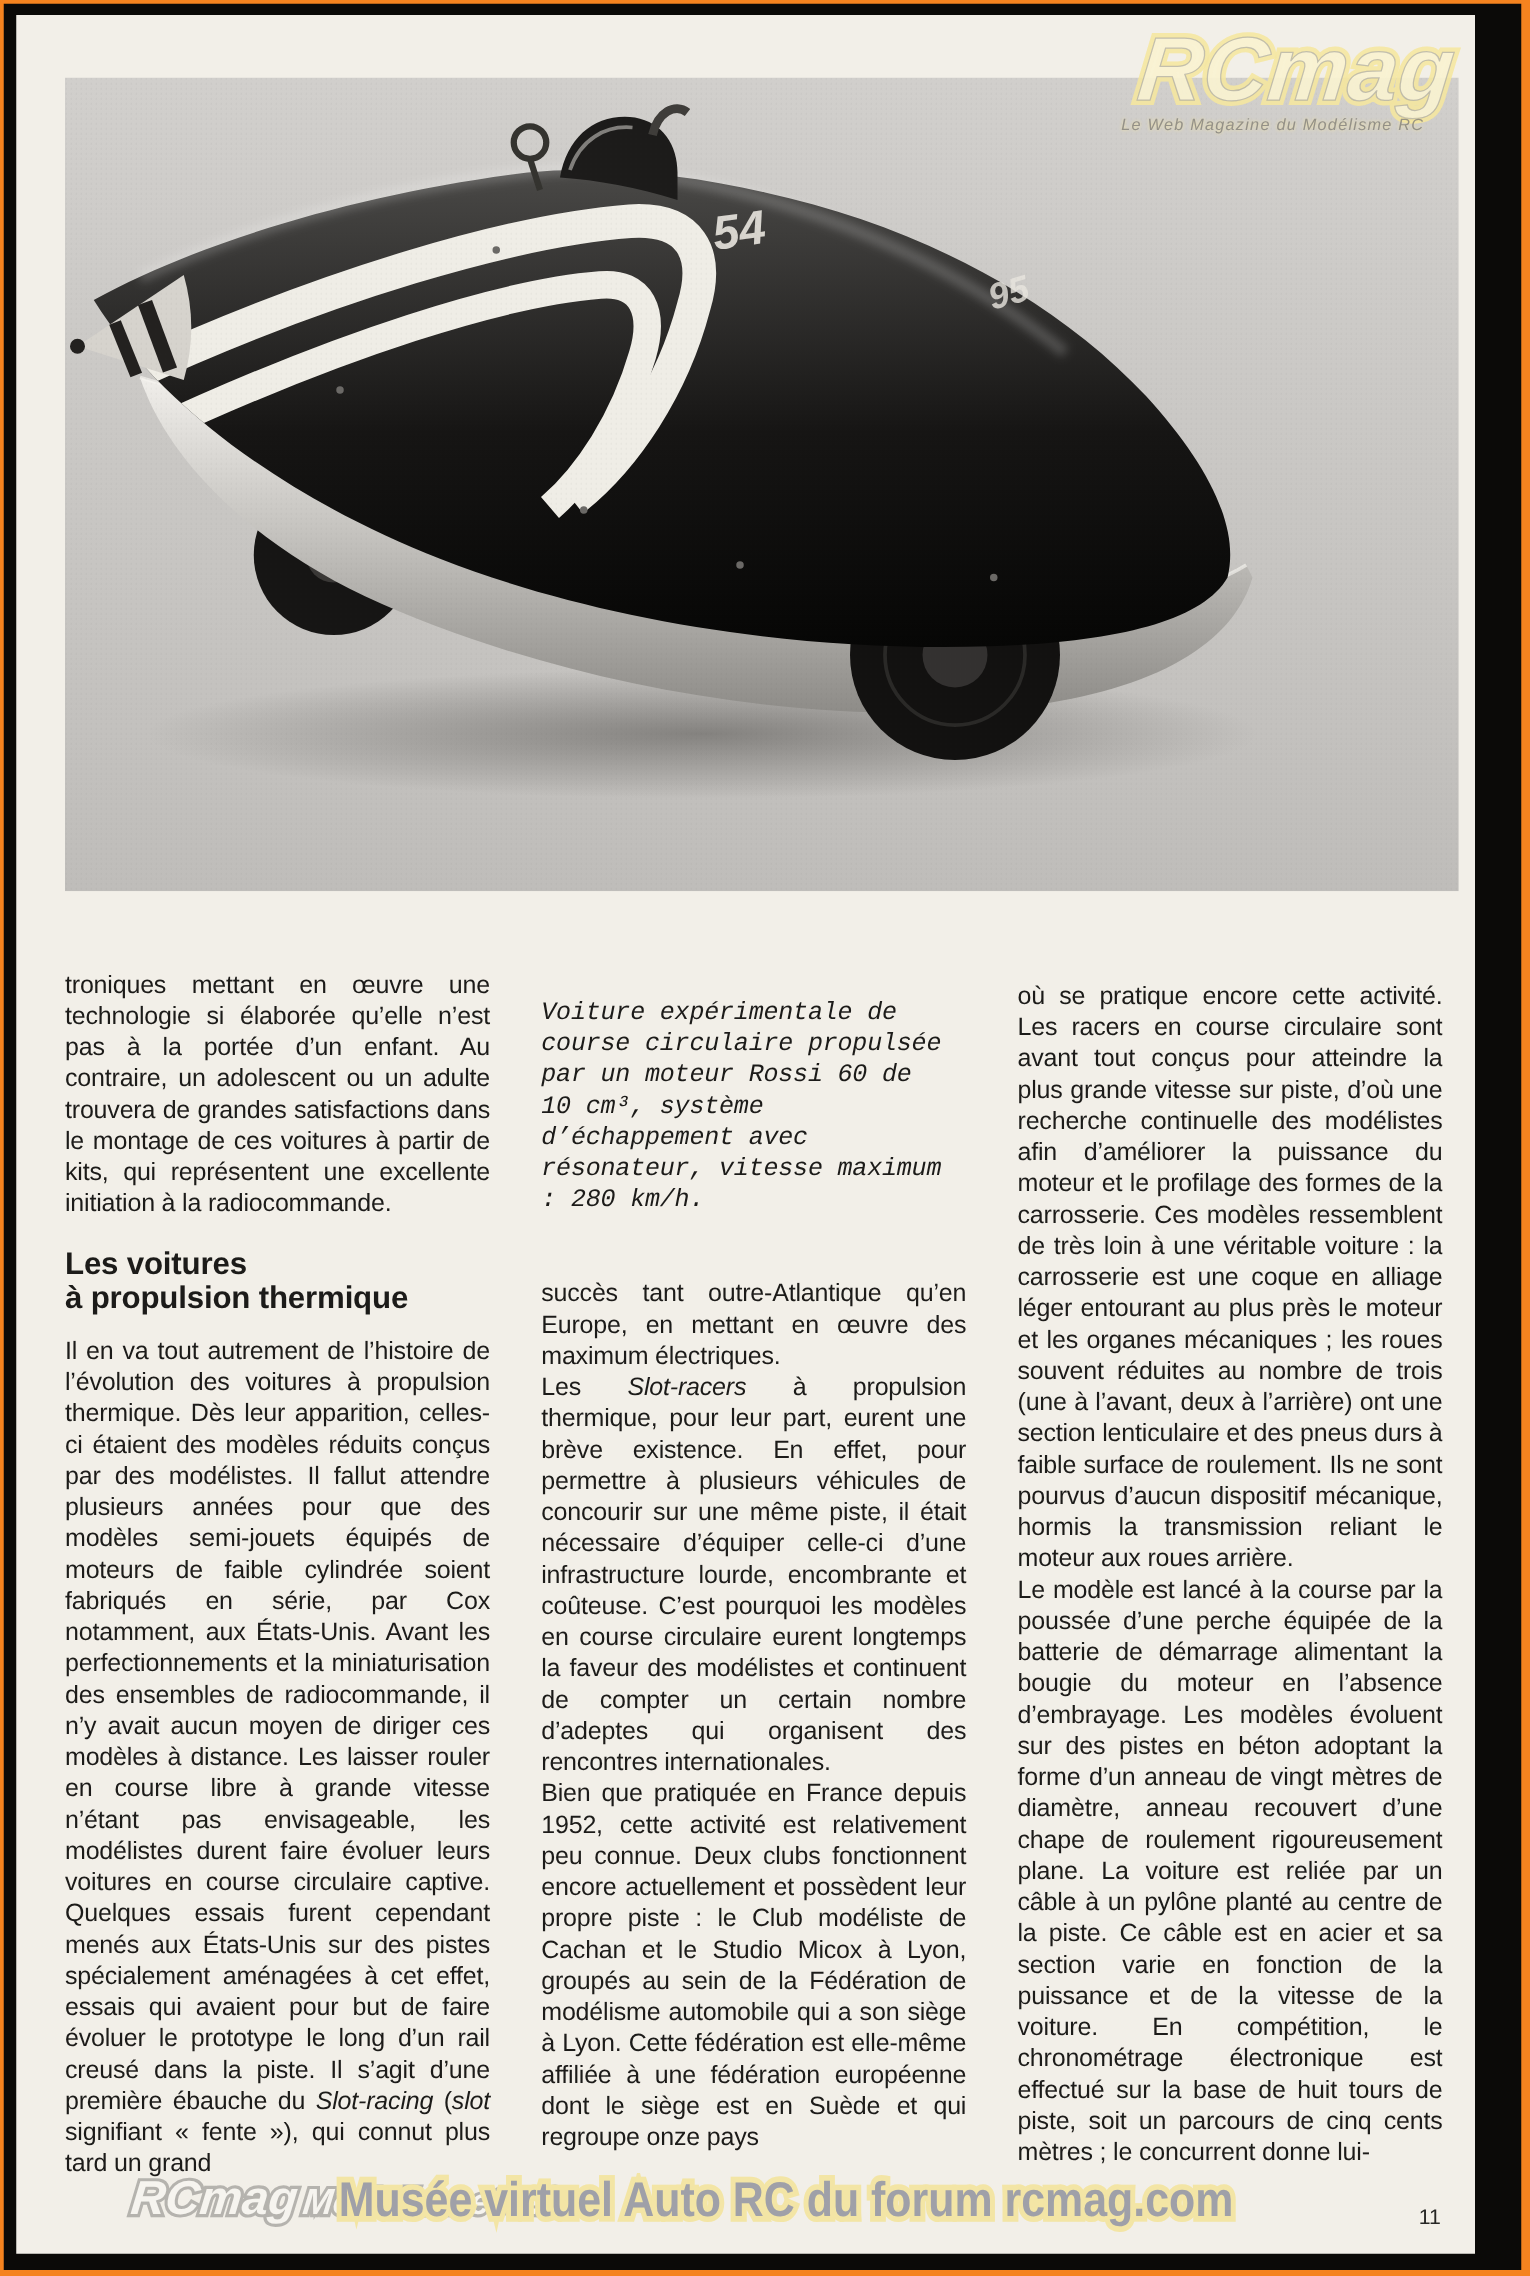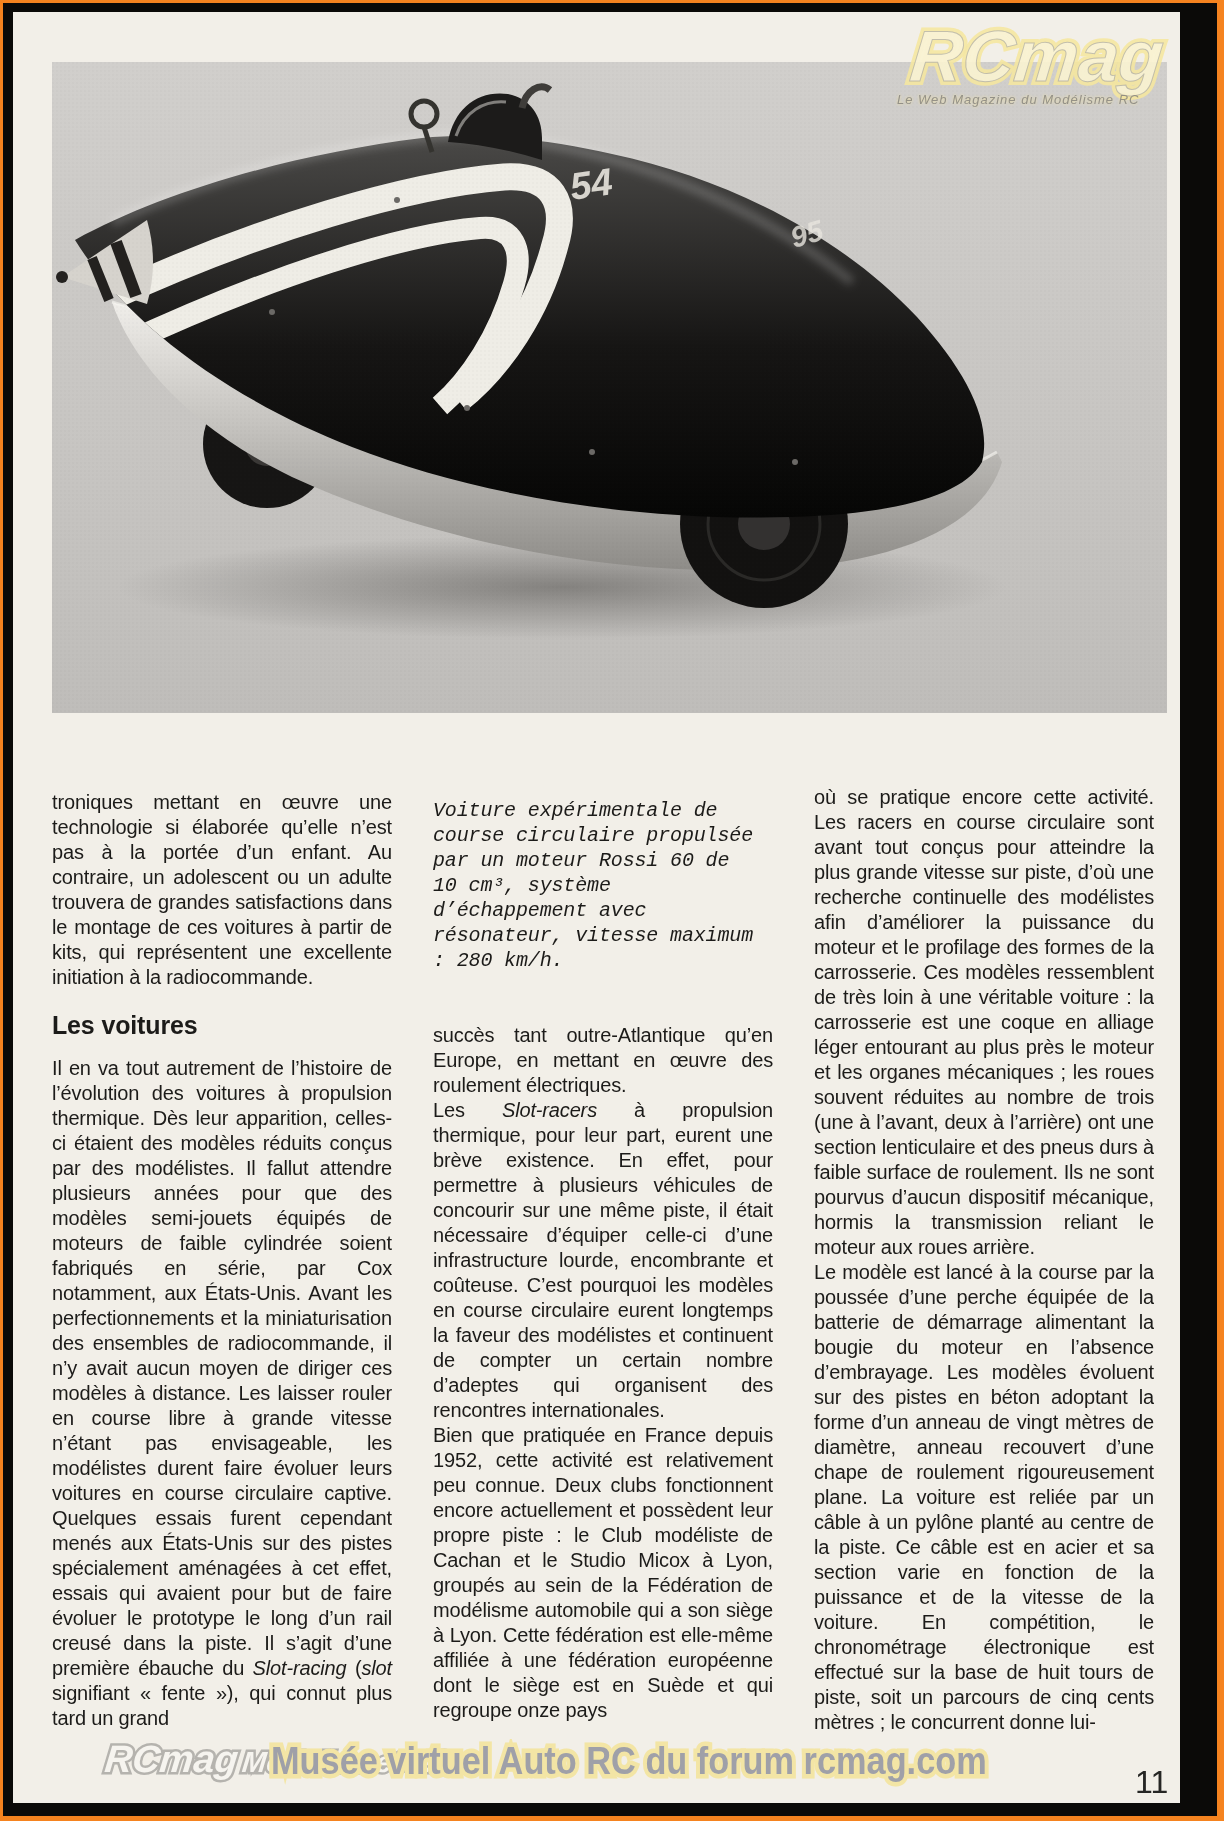--- a/index.html
+++ b/index.html
@@ -57,21 +57,21 @@
   .wm-corner .front{color:#f6f4ef;}
 
   .wm-banner{
     position:absolute;left:258px;top:1727px;z-index:6;
     font-weight:bold;font-size:39px;line-height:44px;
     transform:scaleX(.88);transform-origin:left center;
   }
   .wm-banner .back{-webkit-text-stroke:9px #f3e5a5;color:#f3e5a5;}
   .wm-banner .front{color:#9fa0a8;}
 
-  .page-num{position:absolute;left:1122px;top:1752px;font-size:32px;color:#262624;z-index:7;}
+  .page-num{position:absolute;left:1122px;top:1752px;font-size:17px;color:#262624;z-index:7;}
 </style>
 </head>
 <body>
 
 <div class="black-frame"></div>
 <div class="page">
 
   <div class="photo">
     <svg width="1115" height="651" viewBox="0 0 1115 651" xmlns="http://www.w3.org/2000/svg">
       <title>Voiture expérimentale de course circulaire : racer captif noir profilé, bandes blanches, coque inférieure en alliage poli, vue de profil sur fond gris de studio</title>
@@ -162,29 +162,30 @@
       <rect x="0" y="0" width="1115" height="651" fill="url(#dots)"></rect>
     </svg>
   </div>
 
   <div class="textgrid">
 
     <div class="col">
       <p>troniques mettant en œuvre une technologie si élaborée qu’elle n’est pas à la portée d’un enfant. Au contraire, un adolescent ou un adulte trouvera de grandes satisfactions dans le montage de ces voitures à partir de kits, qui représentent une excellente initiation à la radiocommande.</p>
       <div class="heading">
         <div>Les voitures</div>
+        <div>à propulsion thermique</div>
       </div>
       <p class="para2"><span>Il en va tout autrement de l’histoire de l’évolution des voitures à propulsion thermique. Dès leur apparition, celles-ci étaient des modèles réduits conçus par des modélistes. Il fallut attendre plusieurs années pour que des modèles semi-jouets équipés de moteurs de faible cylindrée soient fabriqués en série, par Cox notamment, aux États-Unis. Avant les perfectionnements et la miniaturisation des ensembles de radiocommande, il n’y avait aucun moyen de diriger ces modèles à distance. Les laisser rouler en course libre à grande vitesse n’étant pas envisageable, les modélistes durent faire évoluer leurs voitures en course circulaire captive. Quelques essais furent cependant menés aux États-Unis sur des pistes spécialement aménagées à cet effet, essais qui avaient pour but de faire évoluer le prototype le long d’un rail creusé dans la piste. Il s’agit d’une première ébauche du </span><span class="it">Slot-racing</span><span> (</span><span class="it">slot</span><span> signifiant « fente »), qui connut plus tard un grand</span></p>
     </div>
 
     <div class="col">
       <div class="caption">
         <p>Voiture expérimentale de course circulaire propulsée par un moteur Rossi 60 de 10 cm³, système d’échappement avec résonateur, vitesse maximum : 280 km/h.</p>
       </div>
-      <p class="col2-body">succès tant outre-Atlantique qu’en Europe, en mettant en œuvre des roulement électriques.</p>
+      <p class="col2-body">succès tant outre-Atlantique qu’en Europe, en mettant en œuvre des maximum électriques.</p>
       <p><span>Les </span><span class="it">Slot-racers</span><span> à propulsion thermique, pour leur part, eurent une brève existence. En effet, pour permettre à plusieurs véhicules de concourir sur une même piste, il était nécessaire d’équiper celle-ci d’une infrastructure lourde, encombrante et coûteuse. C’est pourquoi les modèles en course circulaire eurent longtemps la faveur des modélistes et continuent de compter un certain nombre d’adeptes qui organisent des rencontres internationales.</span></p>
       <p>Bien que pratiquée en France depuis 1952, cette activité est relativement peu connue. Deux clubs fonctionnent encore actuellement et possèdent leur propre piste : le Club modéliste de Cachan et le Studio Micox à Lyon, groupés au sein de la Fédération de modélisme automobile qui a son siège à Lyon. Cette fédération est elle-même affiliée à une fédération européenne dont le siège est en Suède et qui regroupe onze pays</p>
     </div>
 
     <div class="col">
       <p>où se pratique encore cette activité. Les racers en course circulaire sont avant tout conçus pour atteindre la plus grande vitesse sur piste, d’où une recherche continuelle des modélistes afin d’améliorer la puissance du moteur et le profilage des formes de la carrosserie. Ces modèles ressemblent de très loin à une véritable voiture : la carrosserie est une coque en alliage léger entourant au plus près le moteur et les organes mécaniques ; les roues souvent réduites au nombre de trois (une à l’avant, deux à l’arrière) ont une section lenticulaire et des pneus durs à faible surface de roulement. Ils ne sont pourvus d’aucun dispositif mécanique, hormis la transmission reliant le moteur aux roues arrière.</p>
       <p>Le modèle est lancé à la course par la poussée d’une perche équipée de la batterie de démarrage alimentant la bougie du moteur en l’absence d’embrayage. Les modèles évoluent sur des pistes en béton adoptant la forme d’un anneau de vingt mètres de diamètre, anneau recouvert d’une chape de roulement rigoureusement plane. La voiture est reliée par un câble à un pylône planté au centre de la piste. Ce câble est en acier et sa section varie en fonction de la puissance et de la vitesse de la voiture. En compétition, le chronométrage électronique est effectué sur la base de huit tours de piste, soit un parcours de cinq cents mètres ; le concurrent donne lui-</p>
     </div>
 
   </div>

